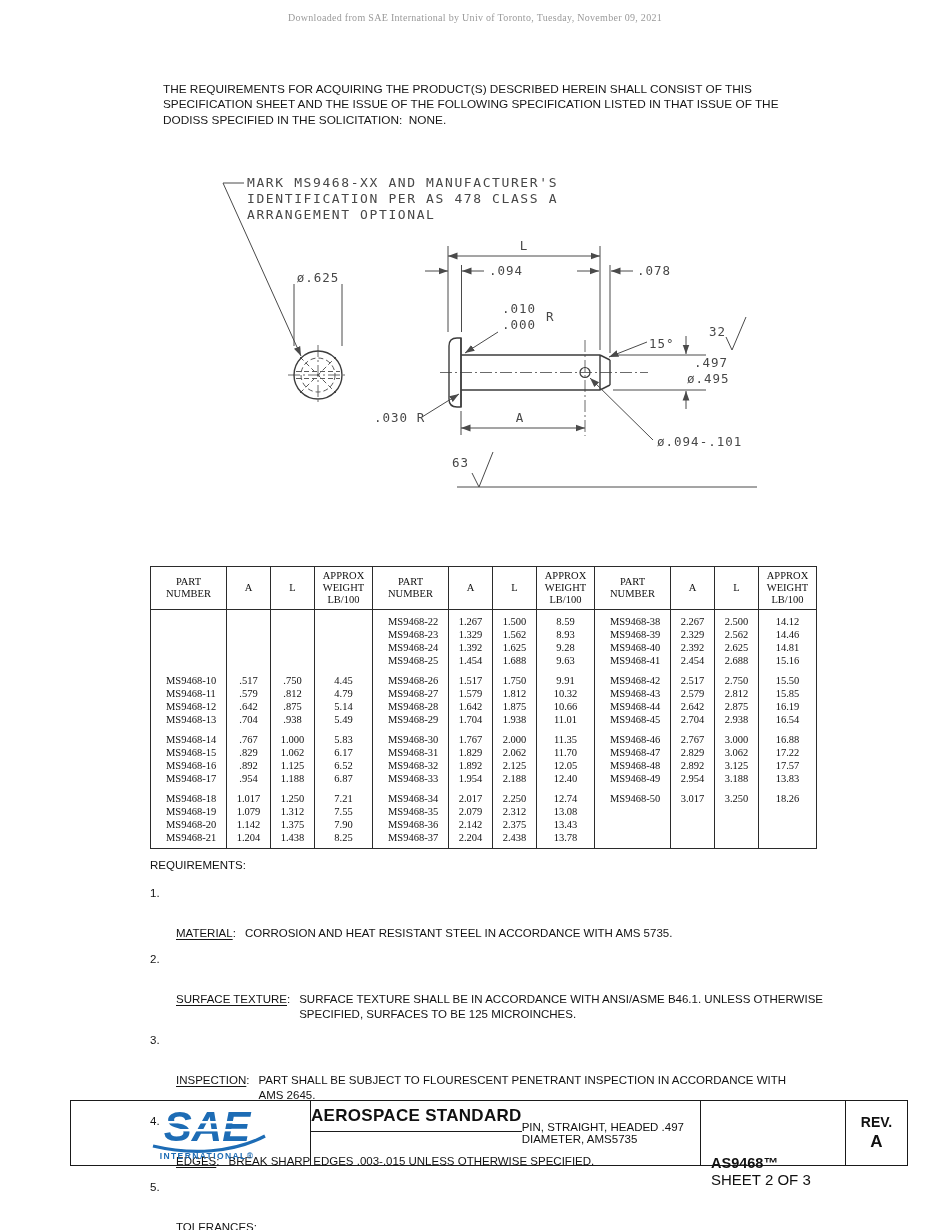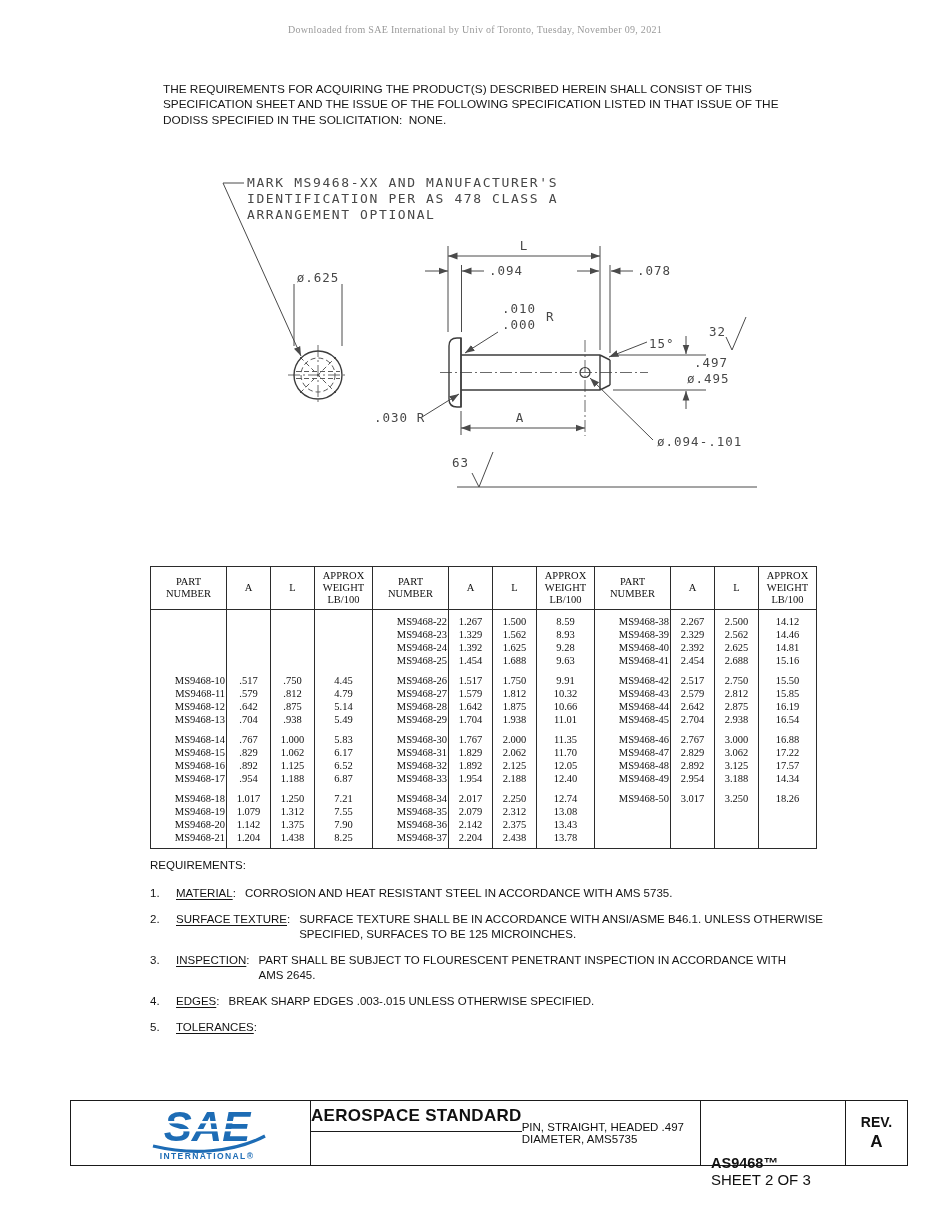--- a/index.html
+++ b/index.html
@@ -1,43 +1,43 @@
 <!DOCTYPE html>
 <html><head>
 <meta charset="utf-8">
 <style>
   * { margin:0; padding:0; box-sizing:border-box; }
   body { width:950px; height:1230px; background:#ffffff; position:relative;
          font-family:"Liberation Sans", sans-serif; color:#111; }
-  .watermark { position:absolute; top:24px; left:0; right:0; text-align:center;
+  .watermark { position:absolute; top:12px; left:0; right:0; text-align:center;
     font-family:"Liberation Serif", serif; font-size:10px; color:#9a9a9a; letter-spacing:.3px; }
   .intro { position:absolute; left:163px; top:82px; width:690px;
     font-size:11.8px; line-height:15.4px; white-space:pre-wrap; color:#161616; }
   .drawing { position:absolute; left:0; top:160px; }
   .drawing text { font-family:"DejaVu Sans Mono", monospace; fill:#474747; }
   .dimtxt { font-size:12.5px; letter-spacing:1px; }
   .notetxt { font-size:13px; letter-spacing:1.6px; }
 
   .parts-table-wrap { position:absolute; left:150px; top:566px; }
   table.parts-table { border-collapse:collapse; table-layout:fixed; width:666px;
     font-size:10.5px; color:#101010; border:1.6px solid #2b2b2b;font-family:Liberation Serif, serif; }
   table.parts-table th, table.parts-table td { border-left:1px solid #2b2b2b; border-right:1px solid #2b2b2b; }
   table.parts-table thead th { border-bottom:1px solid #2b2b2b; font-weight:normal;
     white-space:pre-line; text-align:center; vertical-align:middle; padding:3px 0; line-height:12px; font-size:10.5px; }
   table.parts-table tbody td { text-align:center; height:13px; line-height:13px; padding:0 1px; }
-  table.parts-table tbody td.pn { text-align:right; padding-left:9px; }
+  table.parts-table tbody td.pn { text-align:left; padding-left:15px; }
   table.parts-table tr.spacer td { height:7px; }
   table.parts-table tr.spacer.first td { height:5px; }
 
   .requirements { position:absolute; left:150px; top:858px; width:790px;
     font-size:11.5px; line-height:15px; color:#131313; }
   .req-title { margin-bottom:13px; }
   .req-item { display:flex; margin-bottom:11px; }
   .req-num { width:26px; flex:none; }
-  .req-body { display:flex; }
+  .req-body { display:flex;margin-top:40px; }
   .req-label { text-decoration:underline; text-underline-offset:2px; }
   .req-text { white-space:pre-wrap; margin-left:9px; }
 
   .titleblock { position:absolute; left:70px; top:1100px; width:838px; height:66px;
     border:1.6px solid #1a1a1a; display:flex;padding-left:34px; }
   .tb-logo { width:205px; flex:none; display:flex; align-items:center; justify-content:center; }
   .tb-center { flex:1; display:flex; flex-direction:row; border-left:1.6px solid #1a1a1a; border-right:1.6px solid #1a1a1a;justify-content:space-between; }
   .tb-title-row { height:31px; border-bottom:1.6px solid #1a1a1a; display:flex; align-items:center; justify-content:center;
     font-size:17px; font-weight:bold; letter-spacing:.3px; }
   .tb-sub-row { flex:1; display:flex; align-items:center; justify-content:center; font-size:11.5px; }
@@ -399,21 +399,21 @@
           <td>.954</td>
           <td>1.188</td>
           <td>6.87</td>
           <td class="pn">MS9468-33</td>
           <td>1.954</td>
           <td>2.188</td>
           <td>12.40</td>
           <td class="pn">MS9468-49</td>
           <td>2.954</td>
           <td>3.188</td>
-          <td>14.34</td>
+          <td>13.83</td>
         </tr>
         <tr class="spacer">
           <td></td>
           <td></td>
           <td></td>
           <td></td>
           <td></td>
           <td></td>
           <td></td>
           <td></td>

